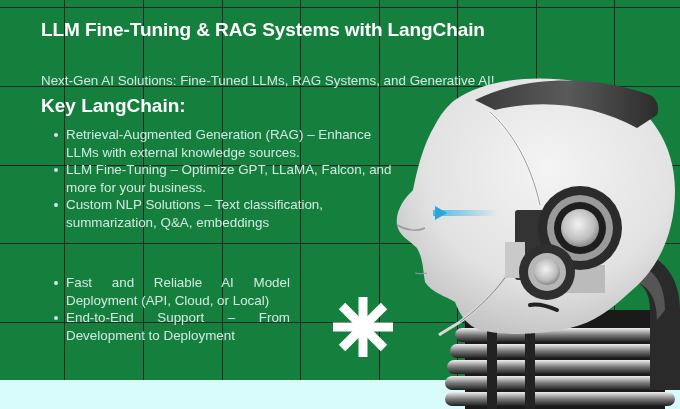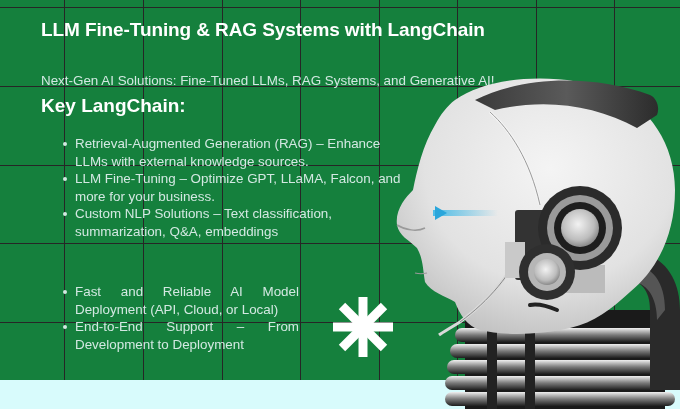--- a/index.html
+++ b/index.html
@@ -12,21 +12,21 @@
   .grid-v { position: absolute; top: 0; width: 1px; height: 380px; background: #262626; }
   .grid-h { position: absolute; left: 0; width: 680px; height: 1px; background: #262626; }
   .bottom-band { position: absolute; left: 0; top: 380px; width: 680px; height: 29px; background: #d8fbfc; }
 
   .title { position: absolute; left: 41px; top: 19px; font-size: 19px; font-weight: bold; color: #ffffff; letter-spacing: -0.1px; white-space: nowrap; }
   .subtitle { position: absolute; left: 41px; top: 48px; font-size: 13.4px; color: #d3e8e2; white-space: nowrap; margin-top: 25px; }
   .h2 { position: absolute; left: 41px; font-size: 19px; font-weight: bold; color: #ffffff; white-space: nowrap; }
   .h2.services { top: 95px; }
   .h2.usp { top: 241px; }
 
-  ul.list { position: absolute; left: 46px; margin: 13px; padding: 0; list-style: none; font-size: 13.4px; line-height: 17.5px; color: #d3e8e2; }
+  ul.list { position: absolute; left: 46px; margin: 4px; padding: 0; list-style: none; font-size: 13.4px; line-height: 17.5px; color: #d3e8e2; }
   ul.services-list { top: 122px; width: 345px; }
   ul.usp-list { top: 270px; width: 240px; }
   ul.list li { position: relative; padding-left: 16px; }
   ul.usp-list li { text-align: justify; text-align-last: left; }
   ul.list li .dot { position: absolute; left: 4px; top: 7px; width: 4px; height: 4px; border-radius: 50%; background: #d3e8e2; }
 
   .asterisk { position: absolute; left: 332px; top: 296px; width: 62px; height: 62px; }
   .head { position: absolute; left: 395px; top: 60px; width: 285px; height: 349px; }
 </style>
 </head>

